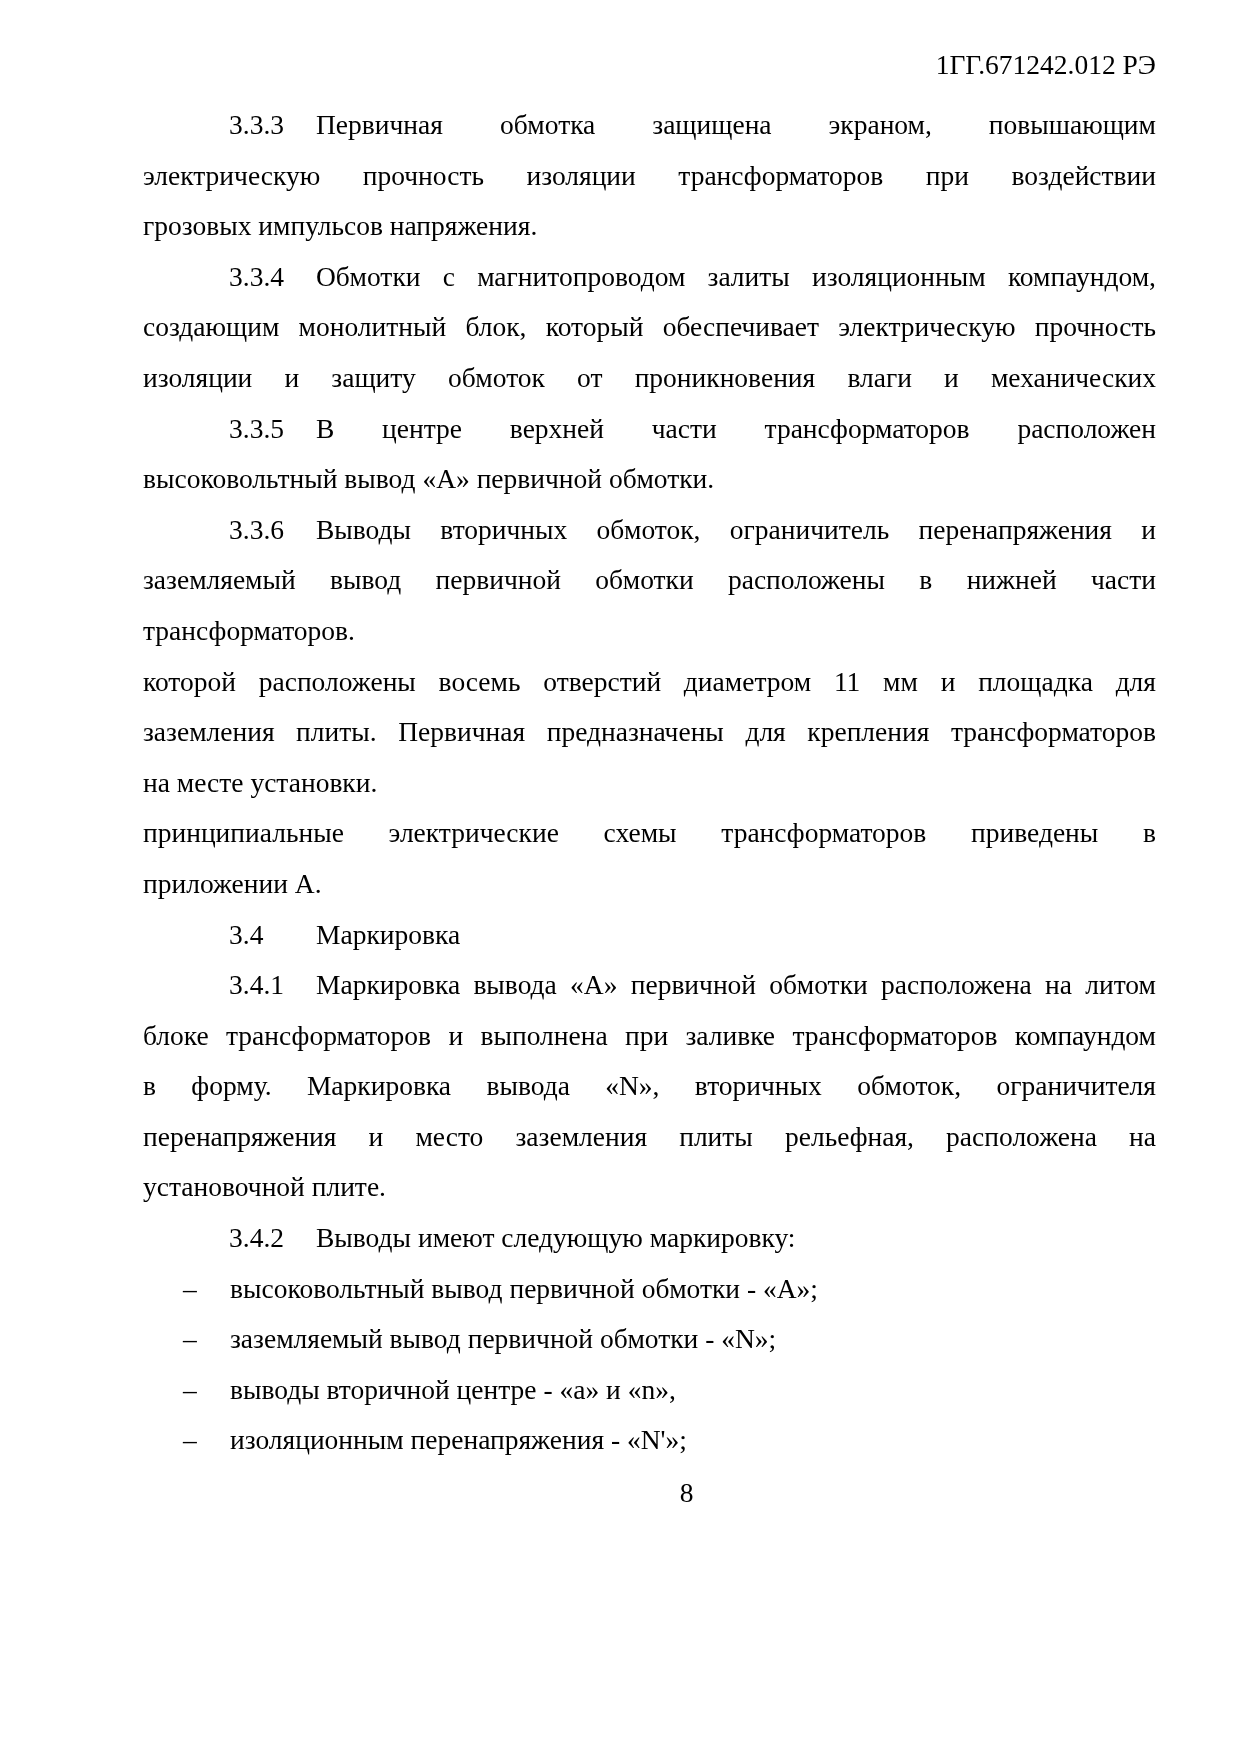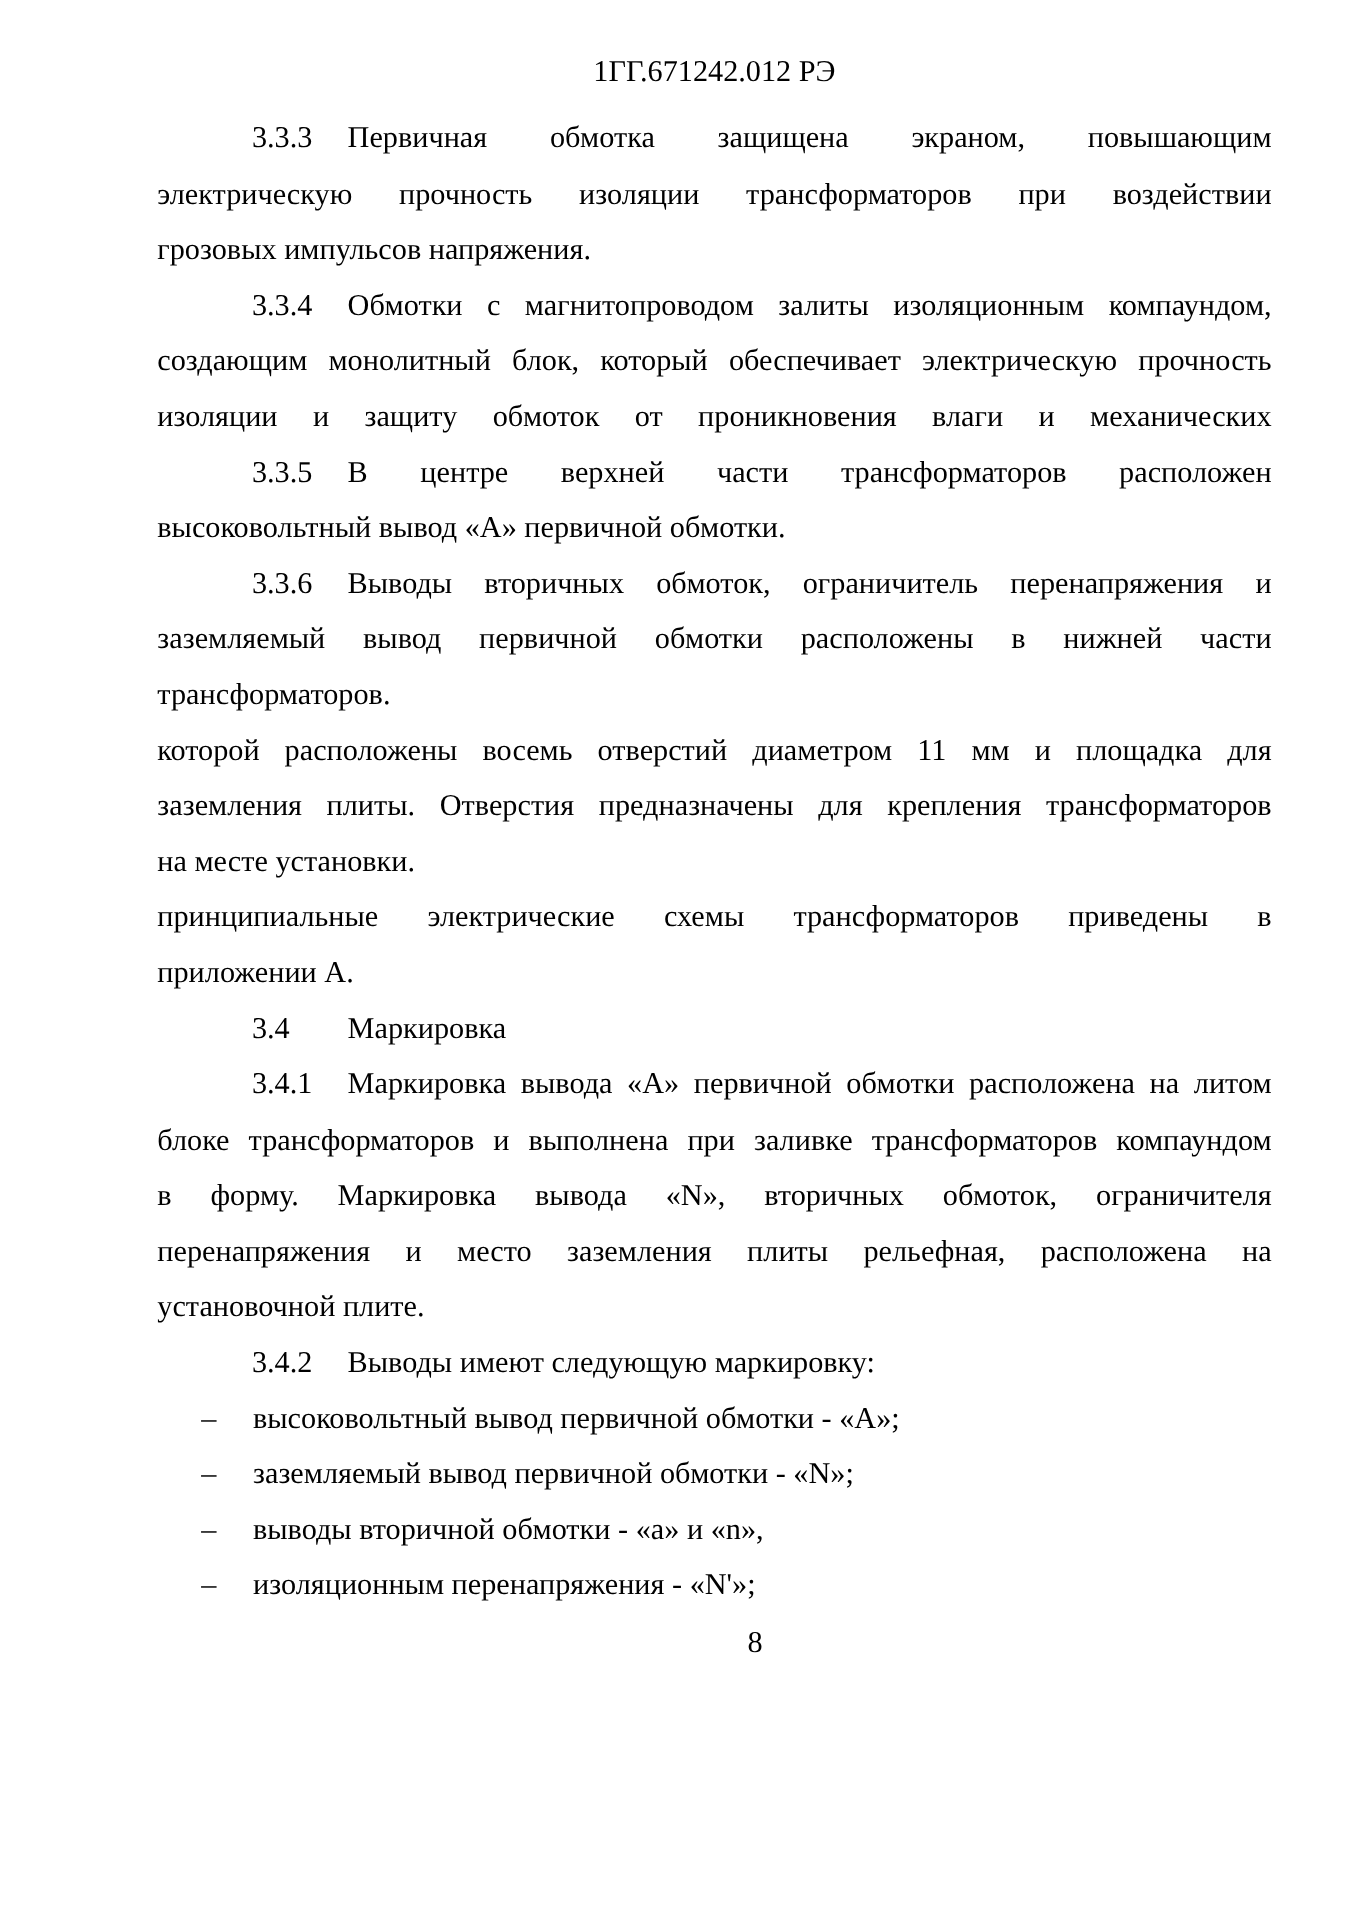--- a/index.html
+++ b/index.html
@@ -13,21 +13,21 @@
     height: 1755px;
     background: #ffffff;
     color: #000000;
     font-family: "Liberation Serif", "DejaVu Serif", serif;
     font-size: 27.5px;
     box-sizing: border-box;
     padding: 40px 85px 0 143px;
     overflow: hidden;
   }
   .doc-header {
-    text-align: center;
+    text-align: right;
     line-height: 50px;
     height: 50px;
     margin-bottom: 10px;
     white-space: nowrap;
   }
   .doc-body { }
   .line {
     white-space: nowrap;
     line-height: 50.6px;
     height: 50.6px;
@@ -71,31 +71,31 @@
       <div class="line plain"><span>грозовых импульсов напряжения.</span></div>
       <div class="line just"><span class="pnum">3.3.4</span><span>Обмотки с магнитопроводом залиты изоляционным компаундом,</span></div>
       <div class="line just"><span>создающим монолитный блок, который обеспечивает электрическую прочность</span></div>
       <div class="line just"><span>изоляции и защиту обмоток от проникновения влаги и механических</span></div>
       <div class="line just"><span class="pnum">3.3.5</span><span>В центре верхней части трансформаторов расположен</span></div>
       <div class="line plain"><span>высоковольтный вывод «А» первичной обмотки.</span></div>
       <div class="line just"><span class="pnum">3.3.6</span><span>Выводы вторичных обмоток, ограничитель перенапряжения и</span></div>
       <div class="line just"><span>заземляемый вывод первичной обмотки расположены в нижней части</span></div>
       <div class="line plain"><span>трансформаторов.</span></div>
       <div class="line just"><span>которой расположены восемь отверстий диаметром 11 мм и площадка для</span></div>
-      <div class="line just"><span>заземления плиты. Отверстия предназначены для крепления трансформаторов</span></div>
+      <div class="line just"><span>заземления плиты. Первичная предназначены для крепления трансформаторов</span></div>
       <div class="line plain"><span>на месте установки.</span></div>
       <div class="line just"><span>принципиальные электрические схемы трансформаторов приведены в</span></div>
       <div class="line plain"><span>приложении А.</span></div>
       <div class="line plain"><span class="pnum">3.4</span><span>Маркировка</span></div>
       <div class="line just"><span class="pnum">3.4.1</span><span>Маркировка вывода «А» первичной обмотки расположена на литом</span></div>
       <div class="line just"><span>блоке трансформаторов и выполнена при заливке трансформаторов компаундом</span></div>
       <div class="line just"><span>в форму. Маркировка вывода «N», вторичных обмоток, ограничителя</span></div>
       <div class="line just"><span>перенапряжения и место заземления плиты рельефная, расположена на</span></div>
       <div class="line plain"><span>установочной плите.</span></div>
       <div class="line plain"><span class="pnum">3.4.2</span><span>Выводы имеют следующую маркировку:</span></div>
       <div class="line list-line plain"><span class="marker">–</span><span>высоковольтный вывод первичной обмотки - «А»;</span></div>
       <div class="line list-line plain"><span class="marker">–</span><span>заземляемый вывод первичной обмотки - «N»;</span></div>
-      <div class="line list-line plain"><span class="marker">–</span><span>выводы вторичной обмотки - «а» и «n»,</span></div>
+      <div class="line list-line plain"><span class="marker">–</span><span>выводы вторичной центре - «а» и «n»,</span></div>
       <div class="line list-line plain"><span class="marker">–</span><span>изоляционным перенапряжения - «N'»;</span></div>
     </div>
 
   <div class="doc-footer">8</div>
 </div>
 
 </body></html>

